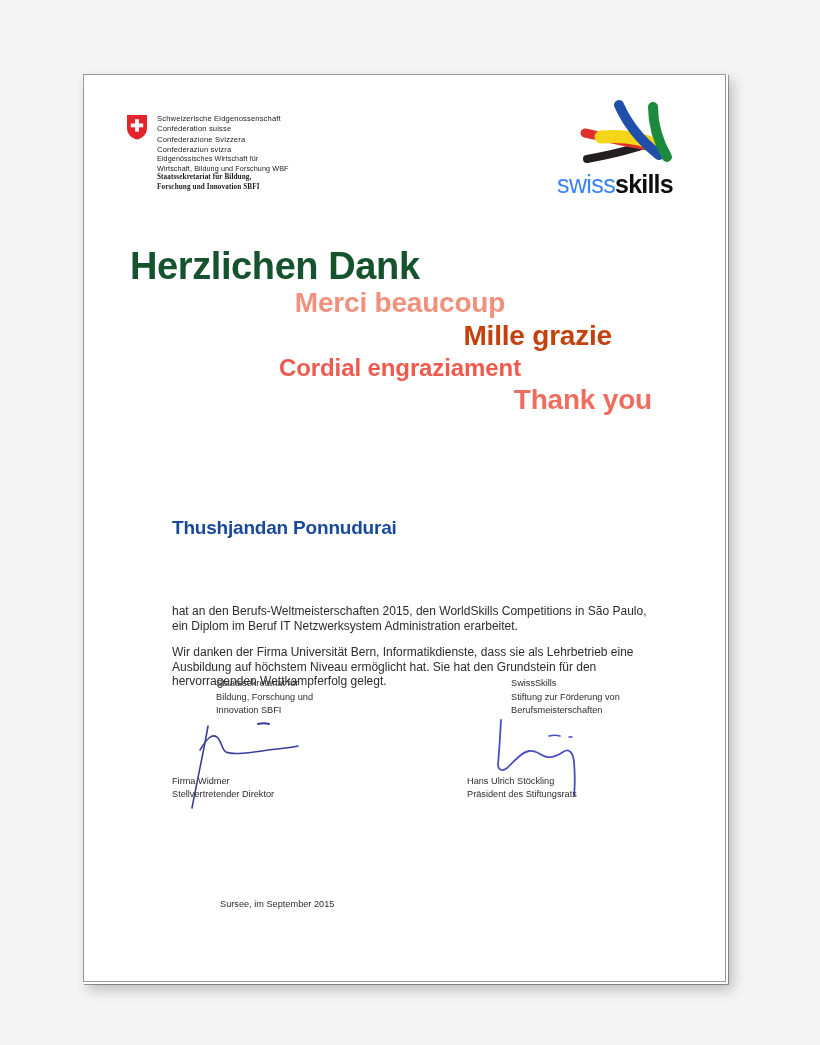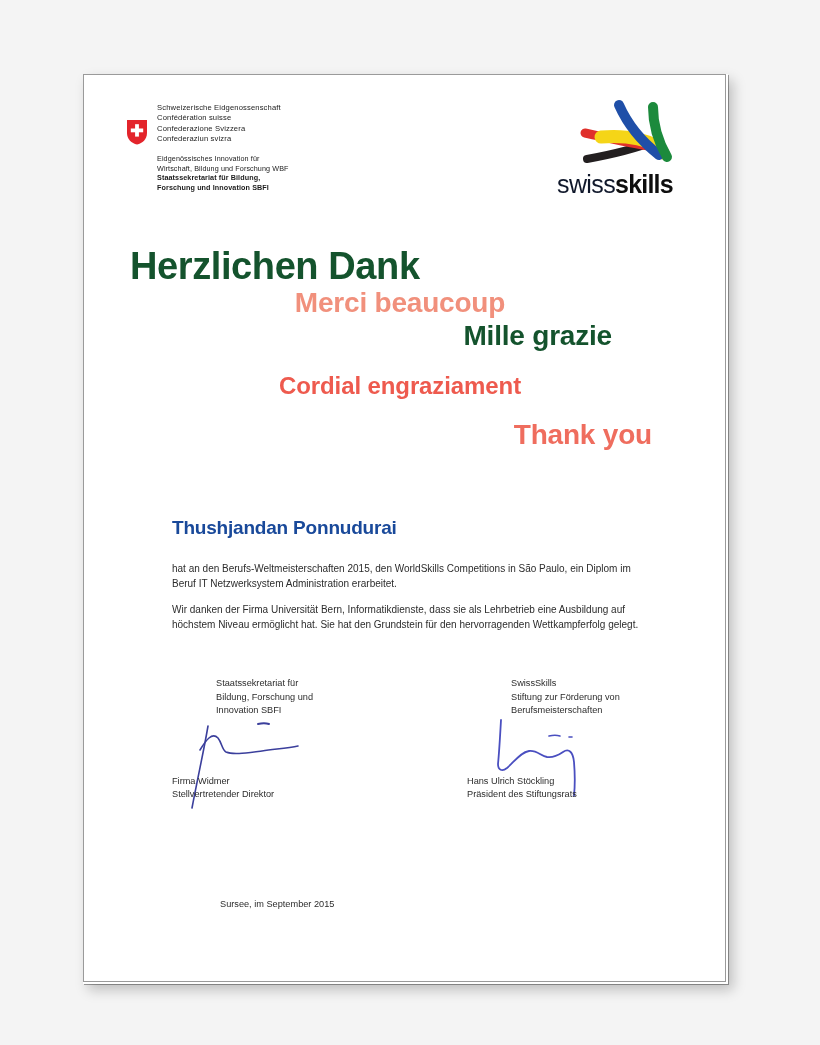--- a/index.html
+++ b/index.html
@@ -39,23 +39,23 @@
 
   
   .header-row {
     position: absolute;
     left: 0; top: 0; right: 0;
     height: 140px;
   }
   .swiss-conf {
     position: absolute;
     left: 42px;
-    top: 28px;
+    top: 39px;
     display: flex;
-    align-items: flex-end;
+    align-items: flex-start;
   }
   .shield-icon {
     width: 22px;
     height: 26px;
     margin-right: 9px;
     flex: none;
   }
   .conf-lines {
     font-size: 7.6px;
     line-height: 10.4px;
@@ -66,21 +66,21 @@
   .dept-block {
     position: absolute;
     left: 73px;
     top: 79px;
     font-size: 7.2px;
     line-height: 9.6px;
     color: #1b1b1b;
     letter-spacing: 0.1px;
     white-space: nowrap;
   }
-  .dept-block .b { font-weight: bold; }
+  .dept-block .b { font-weight: bold; font-family: Liberation Serif, serif; }
 
   
   .ss-logo {
     position: absolute;
     right: 36px;
     top: 22px;
     width: 132px;
     height: 100px;
   }
   .ss-swoosh {
@@ -92,21 +92,21 @@
   }
   .ss-word {
     position: absolute;
     left: 0;
     bottom: 0;
     font-size: 25px;
     line-height: 26px;
     white-space: nowrap;
   }
   .ss-word .light {
-    color: #0f172a;
+    color: #3b82f6;
     font-weight: 400;
     letter-spacing: -0.6px;
   }
   .ss-word .bold {
     color: #0e0e0e;
     font-weight: bold;
     letter-spacing: -0.8px;
   }
 
   
@@ -130,32 +130,32 @@
   }
   .t-fr {
     font-size: 28px;
     color: #f1907c;
     text-align: center;
     letter-spacing: -0.2px;
     margin-bottom: 5px;
   }
   .t-it {
     font-size: 28px;
-    color: #14532d;
+    color: #c2410c;
     text-align: right;
     padding-right: 58px;
     letter-spacing: -0.2px;
-    margin-bottom: 24px;
+    margin-bottom: 6px;
   }
   .t-rm {
     font-size: 24px;
     color: #ee5a4e;
     text-align: center;
     letter-spacing: -0.1px;
-    margin-bottom: 23px;
+    margin-bottom: 6px;
   }
   .t-en {
     font-size: 28px;
     color: #ef6d5e;
     text-align: right;
     padding-right: 18px;
     letter-spacing: -0.2px;
   }
 
   
@@ -166,23 +166,24 @@
     font-size: 19px;
     font-weight: bold;
     color: #19499a;
     letter-spacing: -0.2px;
     white-space: nowrap;
   }
   .para {
     position: absolute;
     left: 88px;
     width: 478px;
-    font-size: 10px;
+    font-size: 12px;
     line-height: 14.6px;
     color: #2c2c2c;
+    margin-top: 42px;
   }
   #para-1 { top: 487px; }
   #para-2 { top: 528px; }
 
   
   .sig-col {
     position: absolute;
     width: 230px;
     font-size: 9.2px;
     line-height: 13.6px;
@@ -242,21 +243,21 @@
       </svg>
       <div class="conf-lines">
         <div>Schweizerische Eidgenossenschaft</div>
         <div>Confédération suisse</div>
         <div>Confederazione Svizzera</div>
         <div>Confederaziun svizra</div>
       </div>
     </div>
 
     <div class="dept-block">
-      <div>Eidgenössisches Innovation für</div>
+      <div>Eidgenössisches Wirtschaft für</div>
       <div>Wirtschaft, Bildung und Forschung WBF</div>
       <div class="b">Staatssekretariat für Bildung,</div>
       <div class="b">Forschung und Innovation SBFI</div>
     </div>
 
     <div class="ss-logo">
       <svg class="ss-swoosh" viewBox="0 0 108 74">
 
         <path d="M8 62 C30 58 56 52 76 44" stroke="#231f20" stroke-width="8" fill="none" stroke-linecap="round"></path>
 

